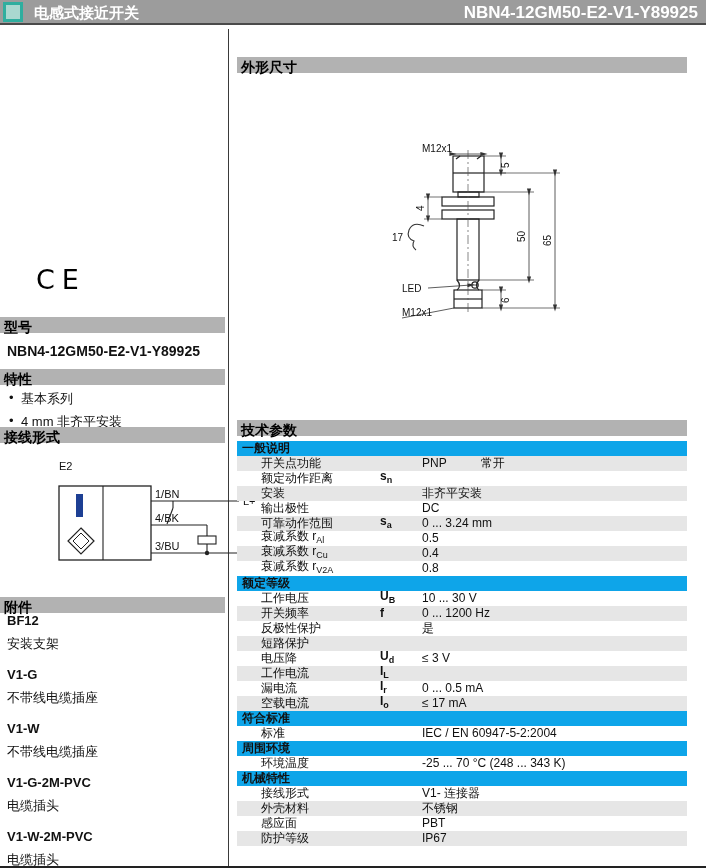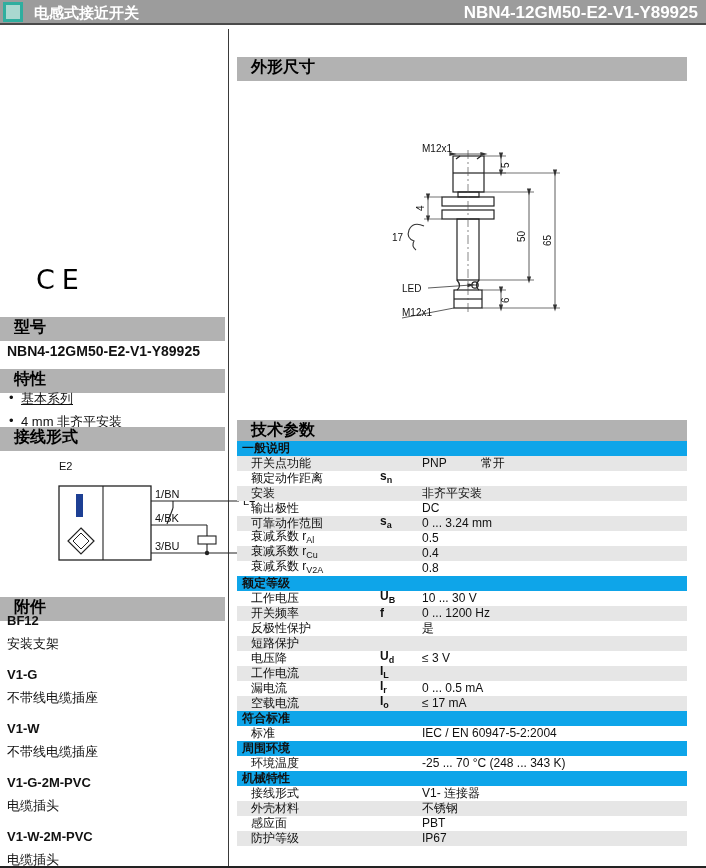--- a/index.html
+++ b/index.html
@@ -21,47 +21,47 @@
     position:absolute; left:34px; top:4px; font-size:15px; font-weight:bold; color:#fff;
   }
   .topbar .t-right {
     position:absolute; right:8px; top:3px; font-size:17px; font-weight:bold; color:#fff;
   }
   
   .vline { position:absolute; left:228px; top:29px; width:1px; height:839px; background:#3a3a3a; }
   .bottomline { position:absolute; left:0; bottom:0; width:706px; height:2px; background:#222; }
   
   .bar {
-    position:absolute; height:24px; background:#b2b2b2; color:#000;
-    font-size:16px; font-weight:bold; line-height:20px; padding-left:14px;
+    position:absolute; height:16px; background:#b2b2b2; color:#000;
+    font-size:14px; font-weight:bold; line-height:20px; padding-left:4px;
   }
   .bar-l { left:0; width:225px; }
   .bar-r { left:237px; width:450px; }
   
   .ce { position:absolute; left:36px; top:264px; font-size:27px; letter-spacing:7px; color:#000; font-family:"DejaVu Sans", sans-serif; }
   .model-no { position:absolute; left:7px; top:343px; font-size:14px; font-weight:bold; }
   .features { position:absolute; left:7px; top:390px; font-size:13px; }
-  .features .fitem { margin-bottom:5px; padding-left:14px; position:relative;text-decoration:underline; }
+  .features .fitem { margin-bottom:5px; padding-left:14px; position:relative; }
   .features .fitem::before { content:"•"; position:absolute; left:2px; top:0; }
   .accessories { position:absolute; left:7px; top:613px; font-size:13px; }
   .acc-model { font-weight:bold; margin-bottom:7px; }
   .acc-desc  { margin-bottom:14px; }
   
   .wiring { position:absolute; left:45px; top:452px; }
   .wiring text { font-size:11px; fill:#111; font-family:"Liberation Sans", sans-serif; }
   
   .dims { position:absolute; left:378px; top:142px; }
   .dims text { font-size:10px; fill:#111; font-family:"Liberation Sans", sans-serif; }
   
   .tech-table { position:absolute; left:237px; top:441px; width:450px; font-size:12px; }
   .t-row { display:flex; height:15px; line-height:15px; align-items:center; }
   .t-row.alt { background:#e6e6e6; }
   .t-row.group { font-weight:bold; background:#0ea5e9; }
   .t-row.group .c-label { padding-left:5px; }
-  .c-label { width:143px; padding-left:14px; white-space:nowrap; overflow:hidden; }
+  .c-label { width:143px; padding-left:24px; white-space:nowrap; overflow:hidden; }
   .c-sym   { width:42px;  font-weight:bold; white-space:nowrap; }
   .c-val   { flex:1; white-space:nowrap; }
   .c-val .val2 { margin-left:34px; }
   sub { font-size:9px; }
 </style>
 </head>
 <body>
 
 <div class="page">
 

